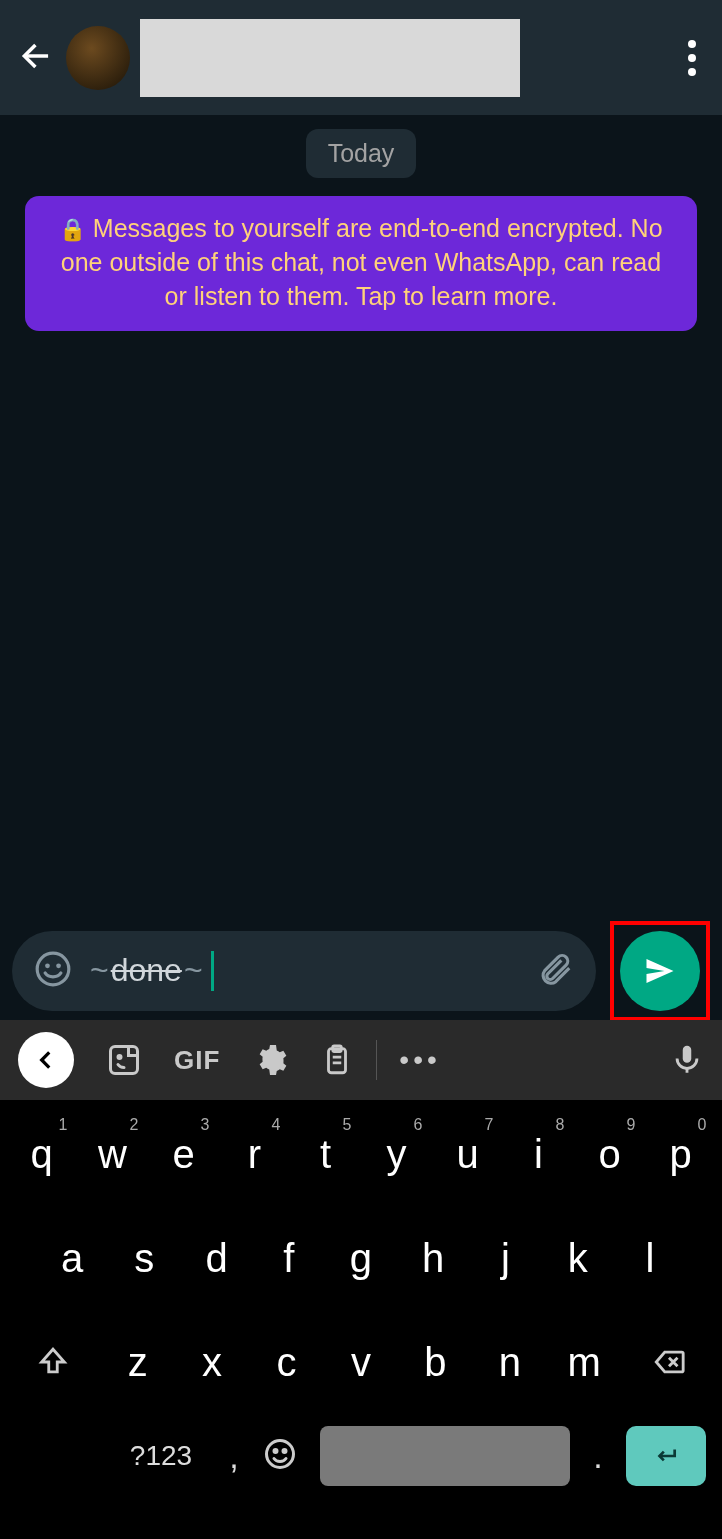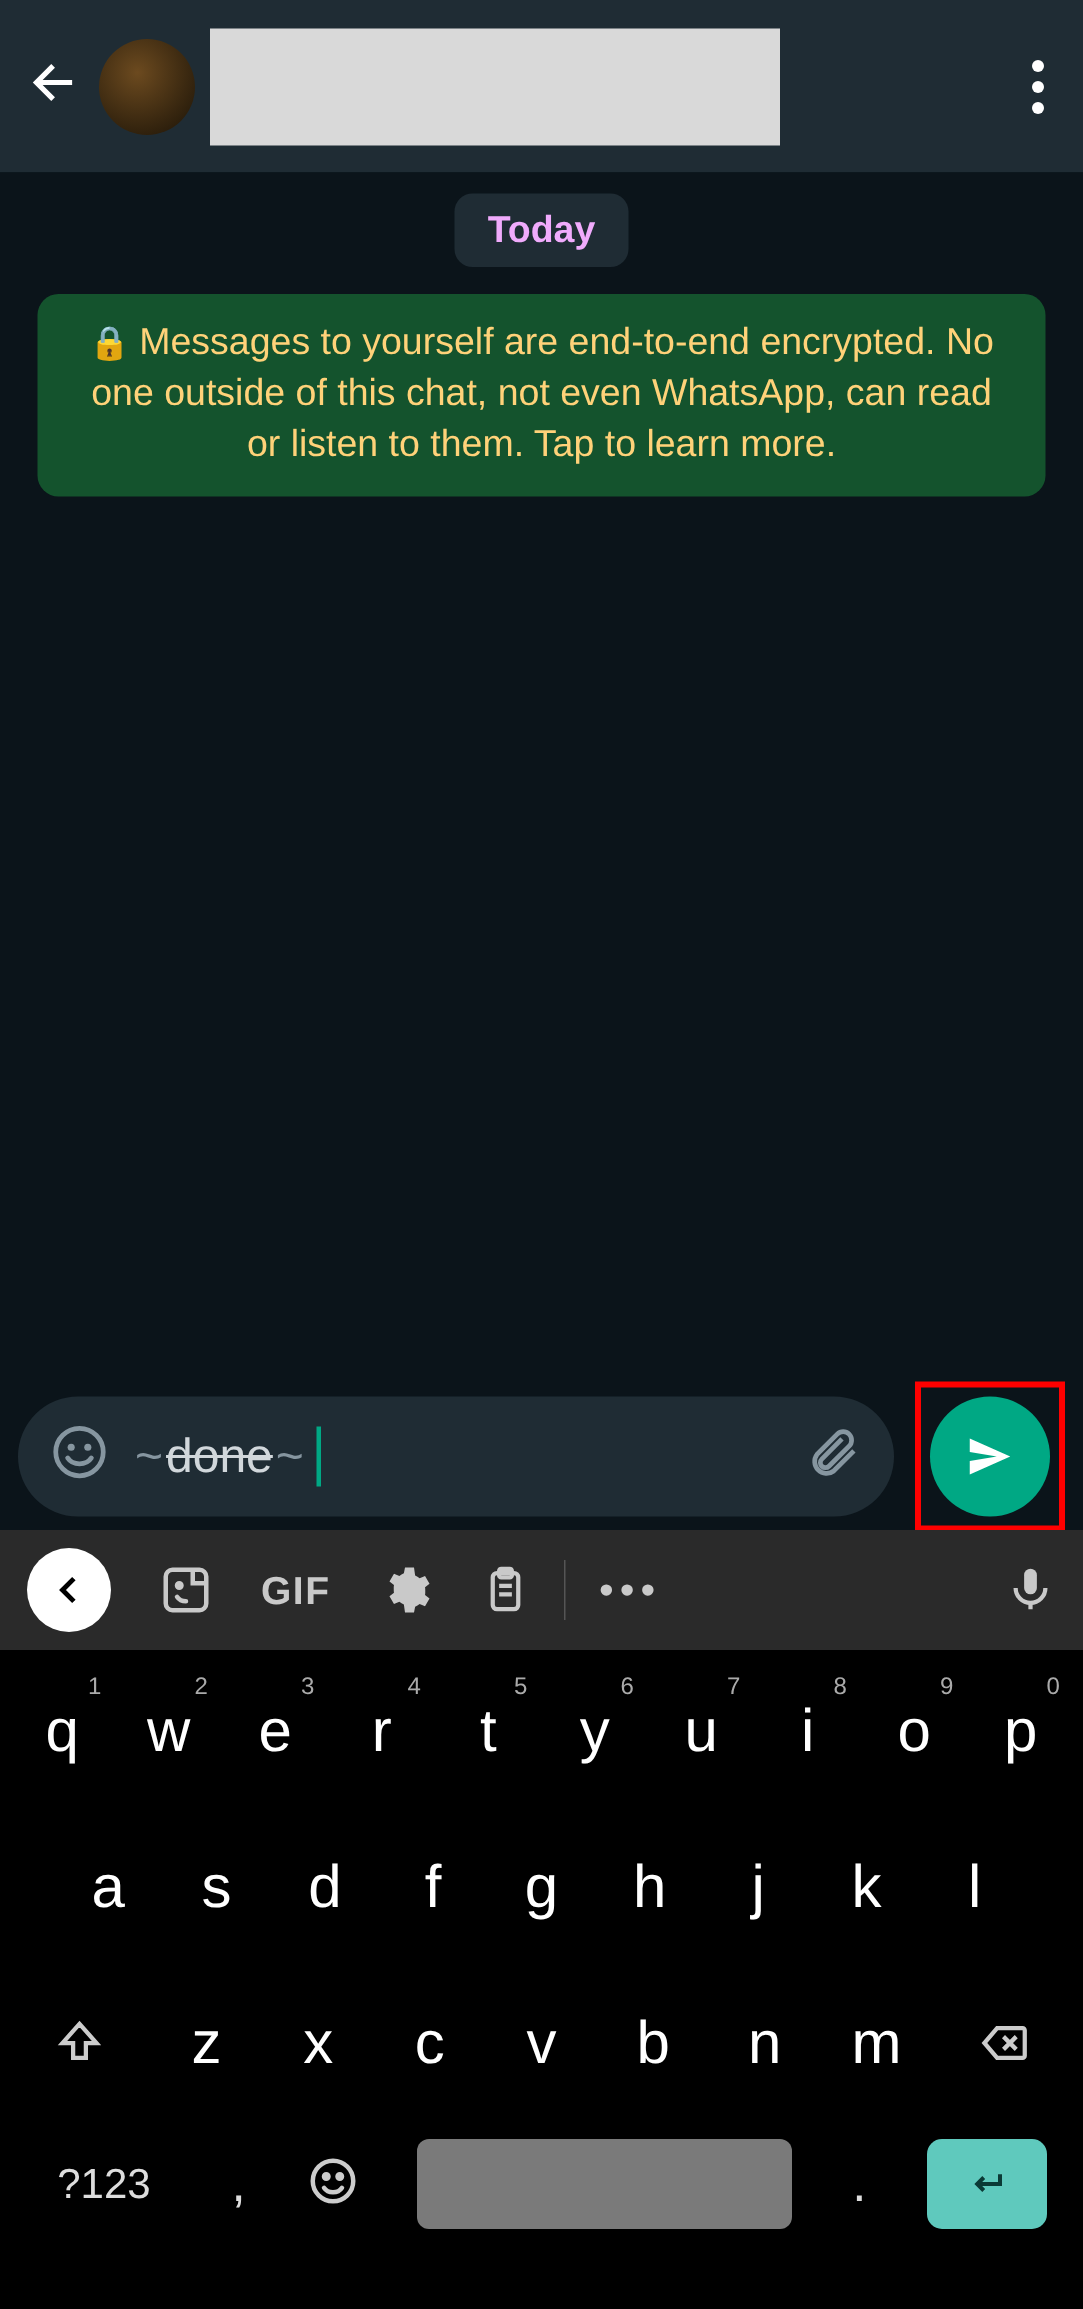--- a/index.html
+++ b/index.html
@@ -41,30 +41,30 @@
   }
   .doodle {
     position:absolute; inset:0;
     background-color:#0b141a;
     opacity:1;
   }
   .chat-content{position:relative; z-index:1;}
   .date-chip {
     margin: 0 auto;
     background: #1f2c34;
-    color: #f0abfc;
+    color: #a3a3a3;
     font-size: 25px;
     padding: 10px 22px;
     border-radius: 12px;
     width: fit-content;
-    font-weight:700;
+    font-weight:400;
   }
   .enc-banner {
     margin: 18px 25px 0;
-    background: #14532d;
+    background: #6d28d9;
     border-radius: 14px;
     padding: 16px 26px 18px;
     text-align: center;
     color: #ffd279;
     font-size: 25px;
     line-height: 1.35;
   }
   .enc-banner .lock{color:#ffd279;font-size:22px;margin-right:6px;}
   
   .input-row {
@@ -149,21 +149,21 @@
     width:60px;height:80px;
     display:flex;align-items:center;justify-content:center;
     position:relative;
   }
   .key .sup{
     position:absolute;top:2px;right:4px;font-size:16px;color:#aaa;
   }
   .shift,.bksp{
     width:80px;color:#ccc;
   }
-  .krow.bottom{align-items:center;gap:8px;padding:0 10px;}
+  .krow.bottom{align-items:center;gap:8px;padding:0 10px;justify-content:flex-end;}
   .sym{color:#ddd;font-size:28px;width:90px;text-align:center;}
   .comma,.dot{color:#ddd;font-size:34px;width:40px;text-align:center;}
   .emoji-k{width:50px;color:#ccc;}
   .space{
     flex:1;height:60px;background:#7a7a7a;border-radius:8px;max-width:250px;
   }
   .enter{
     width:80px;height:60px;background:#5fc9bd;border-radius:10px;
     display:flex;align-items:center;justify-content:center;color:#0b3a36;
   }

